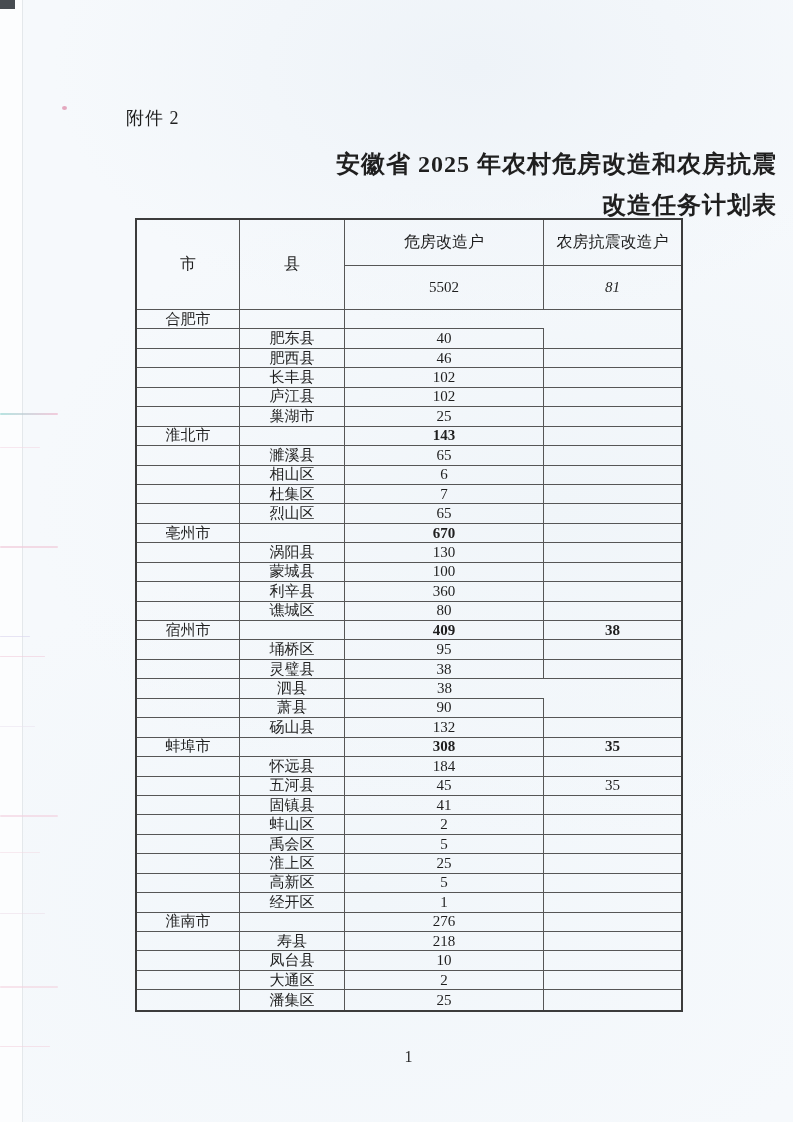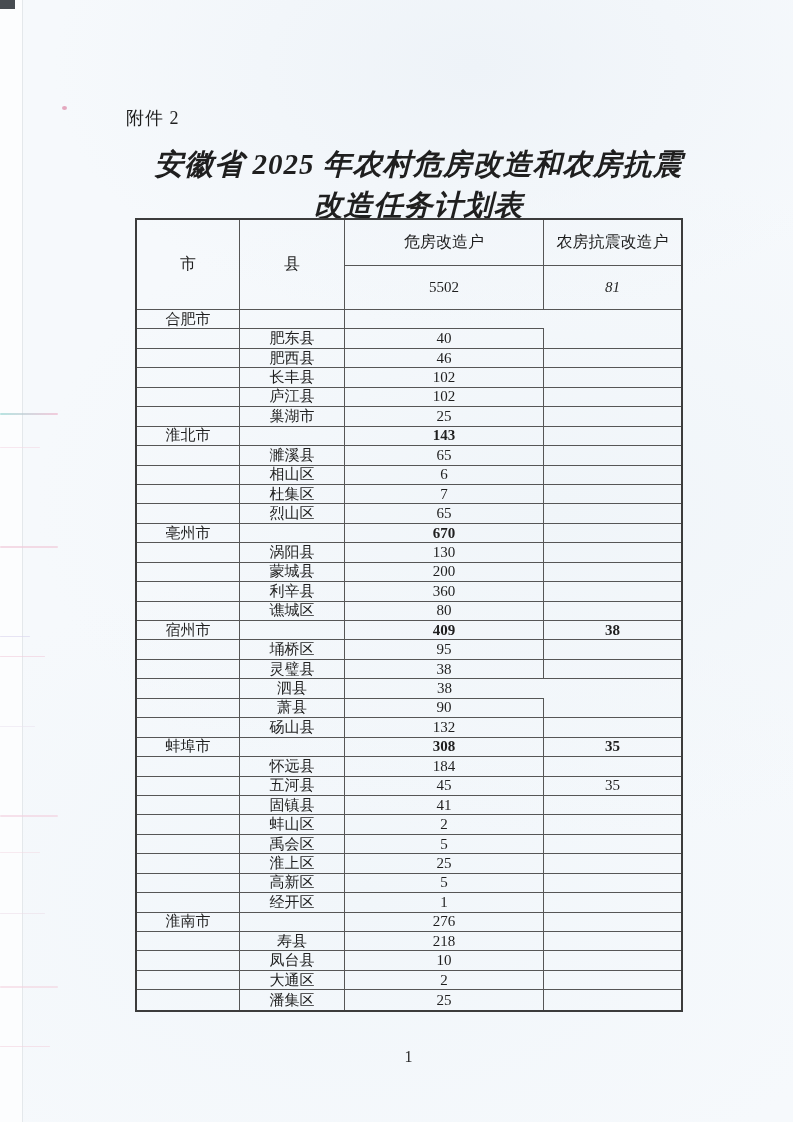--- a/index.html
+++ b/index.html
@@ -15,22 +15,22 @@
   }
   
   .edge-strip { position:absolute; left:0; top:0; width:22px; height:1122px;
     background:#fcfdfe; border-right:1px solid #e4e8eb; }
   .corner-mark { position:absolute; left:0; top:0; width:15px; height:9px; background:#474c51; }
   .scan-line { position:absolute; left:0; border-radius:1px; }
   .pink-dot { position:absolute; left:62px; top:106px; width:5px; height:4px;
     background:#e09ab4; border-radius:50%; opacity:.85; }
 
   .attachment { position:absolute; left:126px; top:106px; font-size:18px; letter-spacing:1px; }
-  .title { position:absolute; left:60px; right:40px; top:144px; text-align:center;
-    font-weight:bold; font-size:29px; line-height:41px; letter-spacing:1px;font-style:italic; }
+  .title { position:absolute; left:60px; right:40px; top:144px; text-align:right;
+    font-weight:bold; font-size:24px; line-height:41px; letter-spacing:1px; }
 
   
   .dtable { position:absolute; left:135px; top:218px; width:548px; box-sizing:border-box;
     border:2px solid #3c3c3c; }
   .thead { display:grid; grid-template-columns:103px 105px 199px 1fr; grid-template-rows:46px 44px; }
   .hc { display:flex; align-items:center; justify-content:center; box-sizing:border-box;
     border-right:1px solid #565656; border-bottom:1px solid #565656; font-size:16px; }
   .hc.rowspan { grid-row:1 / span 2; }
   .hc.c3a { grid-column:3; grid-row:1; }
   .hc.c3b { grid-column:3; grid-row:2; font-size:15px; }
@@ -155,21 +155,21 @@
         </div>
         <div class="trow">
           <div class="cell city"></div>
           <div class="cell county">涡阳县</div>
           <div class="cell danger">130</div>
           <div class="cell seismic"></div>
         </div>
         <div class="trow">
           <div class="cell city"></div>
           <div class="cell county">蒙城县</div>
-          <div class="cell danger">200</div>
+          <div class="cell danger">100</div>
           <div class="cell seismic"></div>
         </div>
         <div class="trow">
           <div class="cell city"></div>
           <div class="cell county">利辛县</div>
           <div class="cell danger">360</div>
           <div class="cell seismic"></div>
         </div>
         <div class="trow">
           <div class="cell city"></div>

